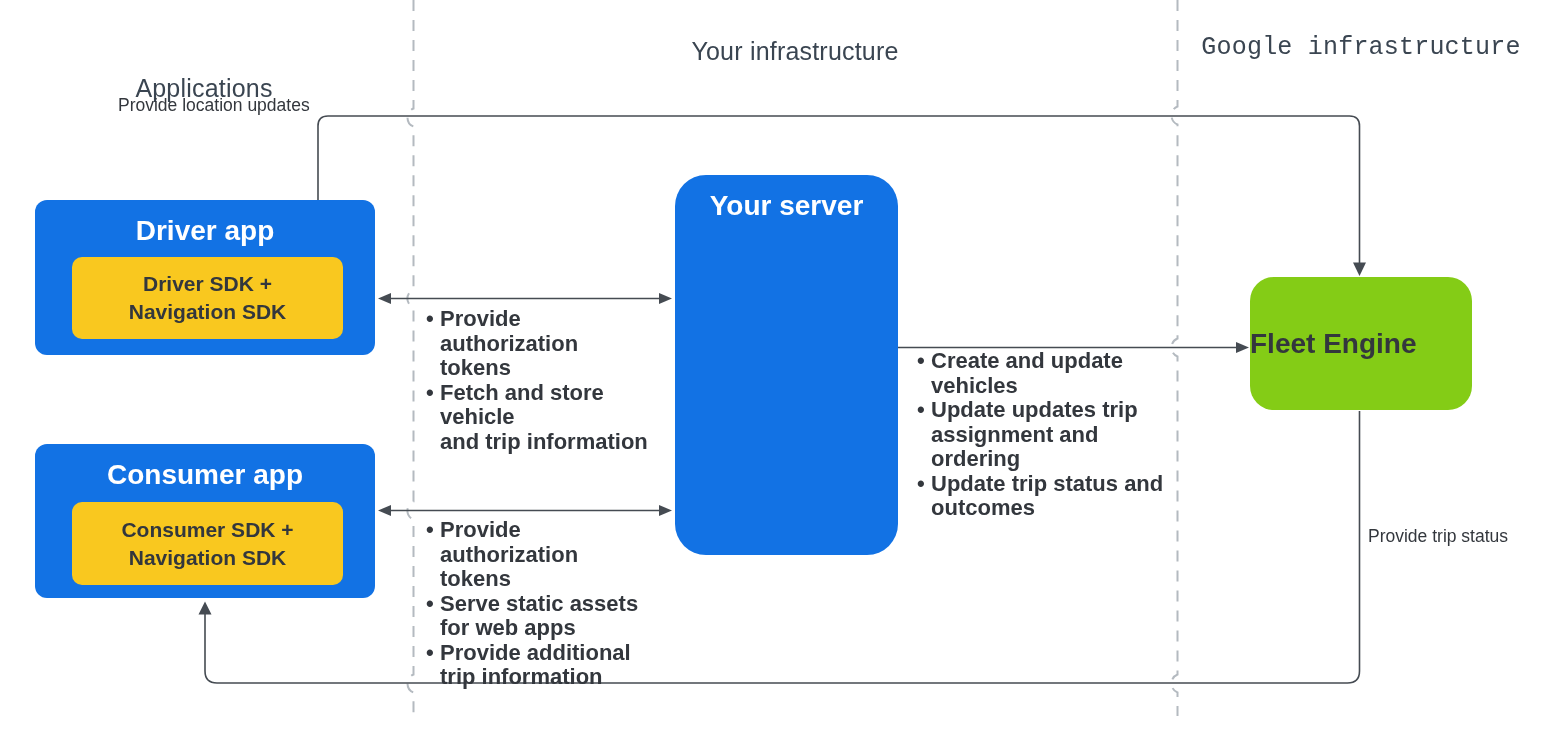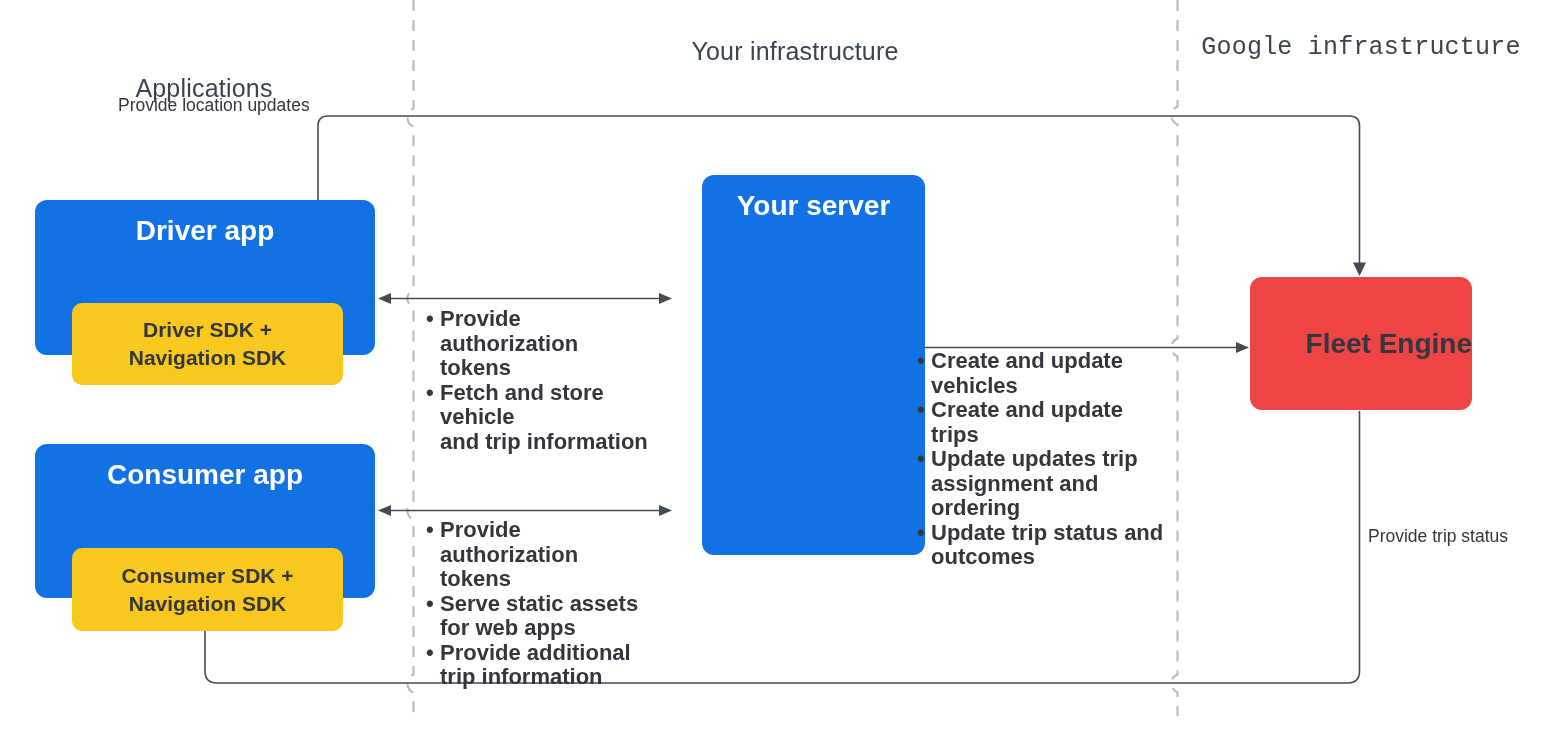--- a/index.html
+++ b/index.html
@@ -18,25 +18,25 @@
   }
   .node{position:absolute;background:#1272E4;border-radius:12px;}
   .node-title{
     color:#ffffff;font-weight:bold;font-size:28px;line-height:34px;
     text-align:center;padding-top:14px;
   }
   .chip{
     position:absolute;background:#F9C81F;border-radius:10px;
     display:flex;align-items:center;justify-content:center;
     color:#33373D;font-weight:bold;font-size:21px;line-height:28px;
-    text-align:center;white-space:pre-line;margin-top:46px;
+    text-align:center;white-space:pre-line;
   }
   .fleet{
-    position:absolute;background:#ef4444;border-radius:12px;
-    display:flex;align-items:center;justify-content:flex-end;
+    position:absolute;background:#84cc16;border-radius:24px;
+    display:flex;align-items:center;justify-content:flex-start;
     color:#33373D;font-weight:bold;font-size:28px;
   }
   .bullets{
     position:absolute;font-weight:bold;font-size:22px;line-height:24.5px;color:#33373D;
   }
   .bullets .bullet-item{position:relative;padding-left:15px;white-space:pre-line;}
   .bullets .bullet-item::before{content:"\2022";position:absolute;left:1px;top:0;}
 </style>
 </head>
 <body>
@@ -78,38 +78,37 @@
     <div class="chip" style="left:37px;top:57px;width:271px;height:82px;">Driver SDK +
 Navigation SDK</div>
   </div>
 
   <div class="node" style="left:35px;top:444px;width:340px;height:154px;">
     <div class="node-title">Consumer app</div>
     <div class="chip" style="left:37px;top:58px;width:271px;height:83px;">Consumer SDK +
 Navigation SDK</div>
   </div>
 
-  <div class="node" style="left:702px;top:175px;width:223px;height:380px;">
+  <div class="node" style="left:675px;top:175px;width:223px;height:380px;border-radius:31px;">
     <div class="node-title">Your server</div>
   </div>
 
   <div class="fleet" style="left:1250px;top:277px;width:222px;height:133px;">
     <span>Fleet Engine</span>
   </div>
 
   <div class="bullets" style="left:425px;top:307px;width:235px;">
     <div class="bullet-item">Provide authorization
 tokens</div>
     <div class="bullet-item">Fetch and store vehicle
 and trip information</div>
   </div>
 
   <div class="bullets" style="left:916px;top:349px;width:260px;">
     <div class="bullet-item">Create and update vehicles</div>
-    <div class="bullet-item">Create and update trips</div>
     <div class="bullet-item">Update updates trip
 assignment and ordering</div>
     <div class="bullet-item">Update trip status and
 outcomes</div>
   </div>
 
   <div class="bullets" style="left:425px;top:518px;width:235px;">
     <div class="bullet-item">Provide authorization
 tokens</div>
     <div class="bullet-item">Serve static assets

